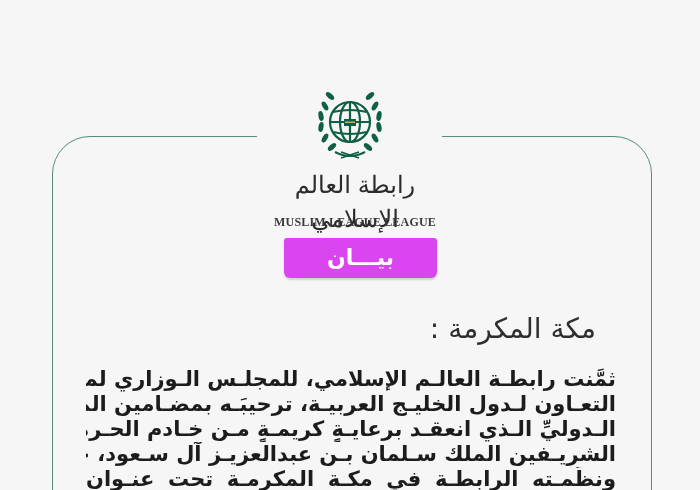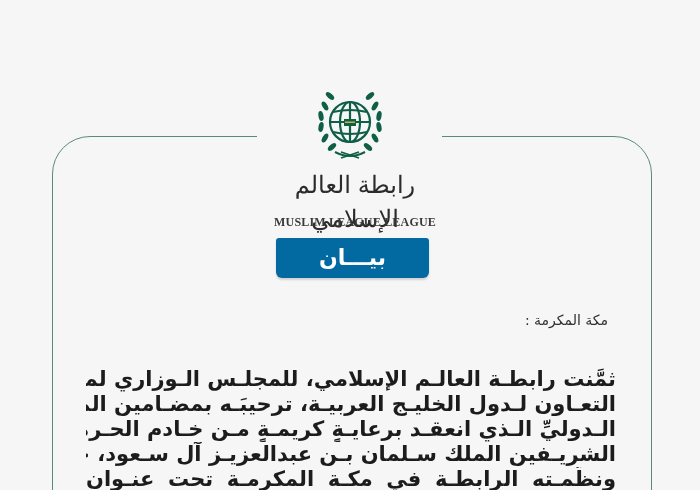--- a/index.html
+++ b/index.html
@@ -59,39 +59,39 @@
       width: 170px;
       text-align: center;
       font-family: "Liberation Serif", serif;
       font-weight: bold;
       font-size: 12px;
       color: #3a3a3a;
       letter-spacing: 0.2px;
     }
     .badge {
       position: absolute;
-      left: 276px;
+      left: 284px;
       top: 238px;
       width: 153px;
       height: 40px;
-      background: #0369a1;
+      background: #d946ef;
       border-radius: 3px 3px 6px 6px;
       color: #ffffff;
       font-size: 22px;
       font-weight: bold;
       text-align: center;
       line-height: 40px;
       direction: rtl;
       box-shadow: 0 2px 2px rgba(0,0,0,0.15);
     }
     .location {
       position: absolute;
-      right: 92px;
+      right: 104px;
       top: 312px;
-      font-size: 14px;
+      font-size: 28px;
       color: #2e2e2e;
       direction: rtl;
       text-align: center;
     }
     .body-text {
       position: absolute;
       left: 86px;
       top: 367px;
       width: 530px;
       direction: rtl;

